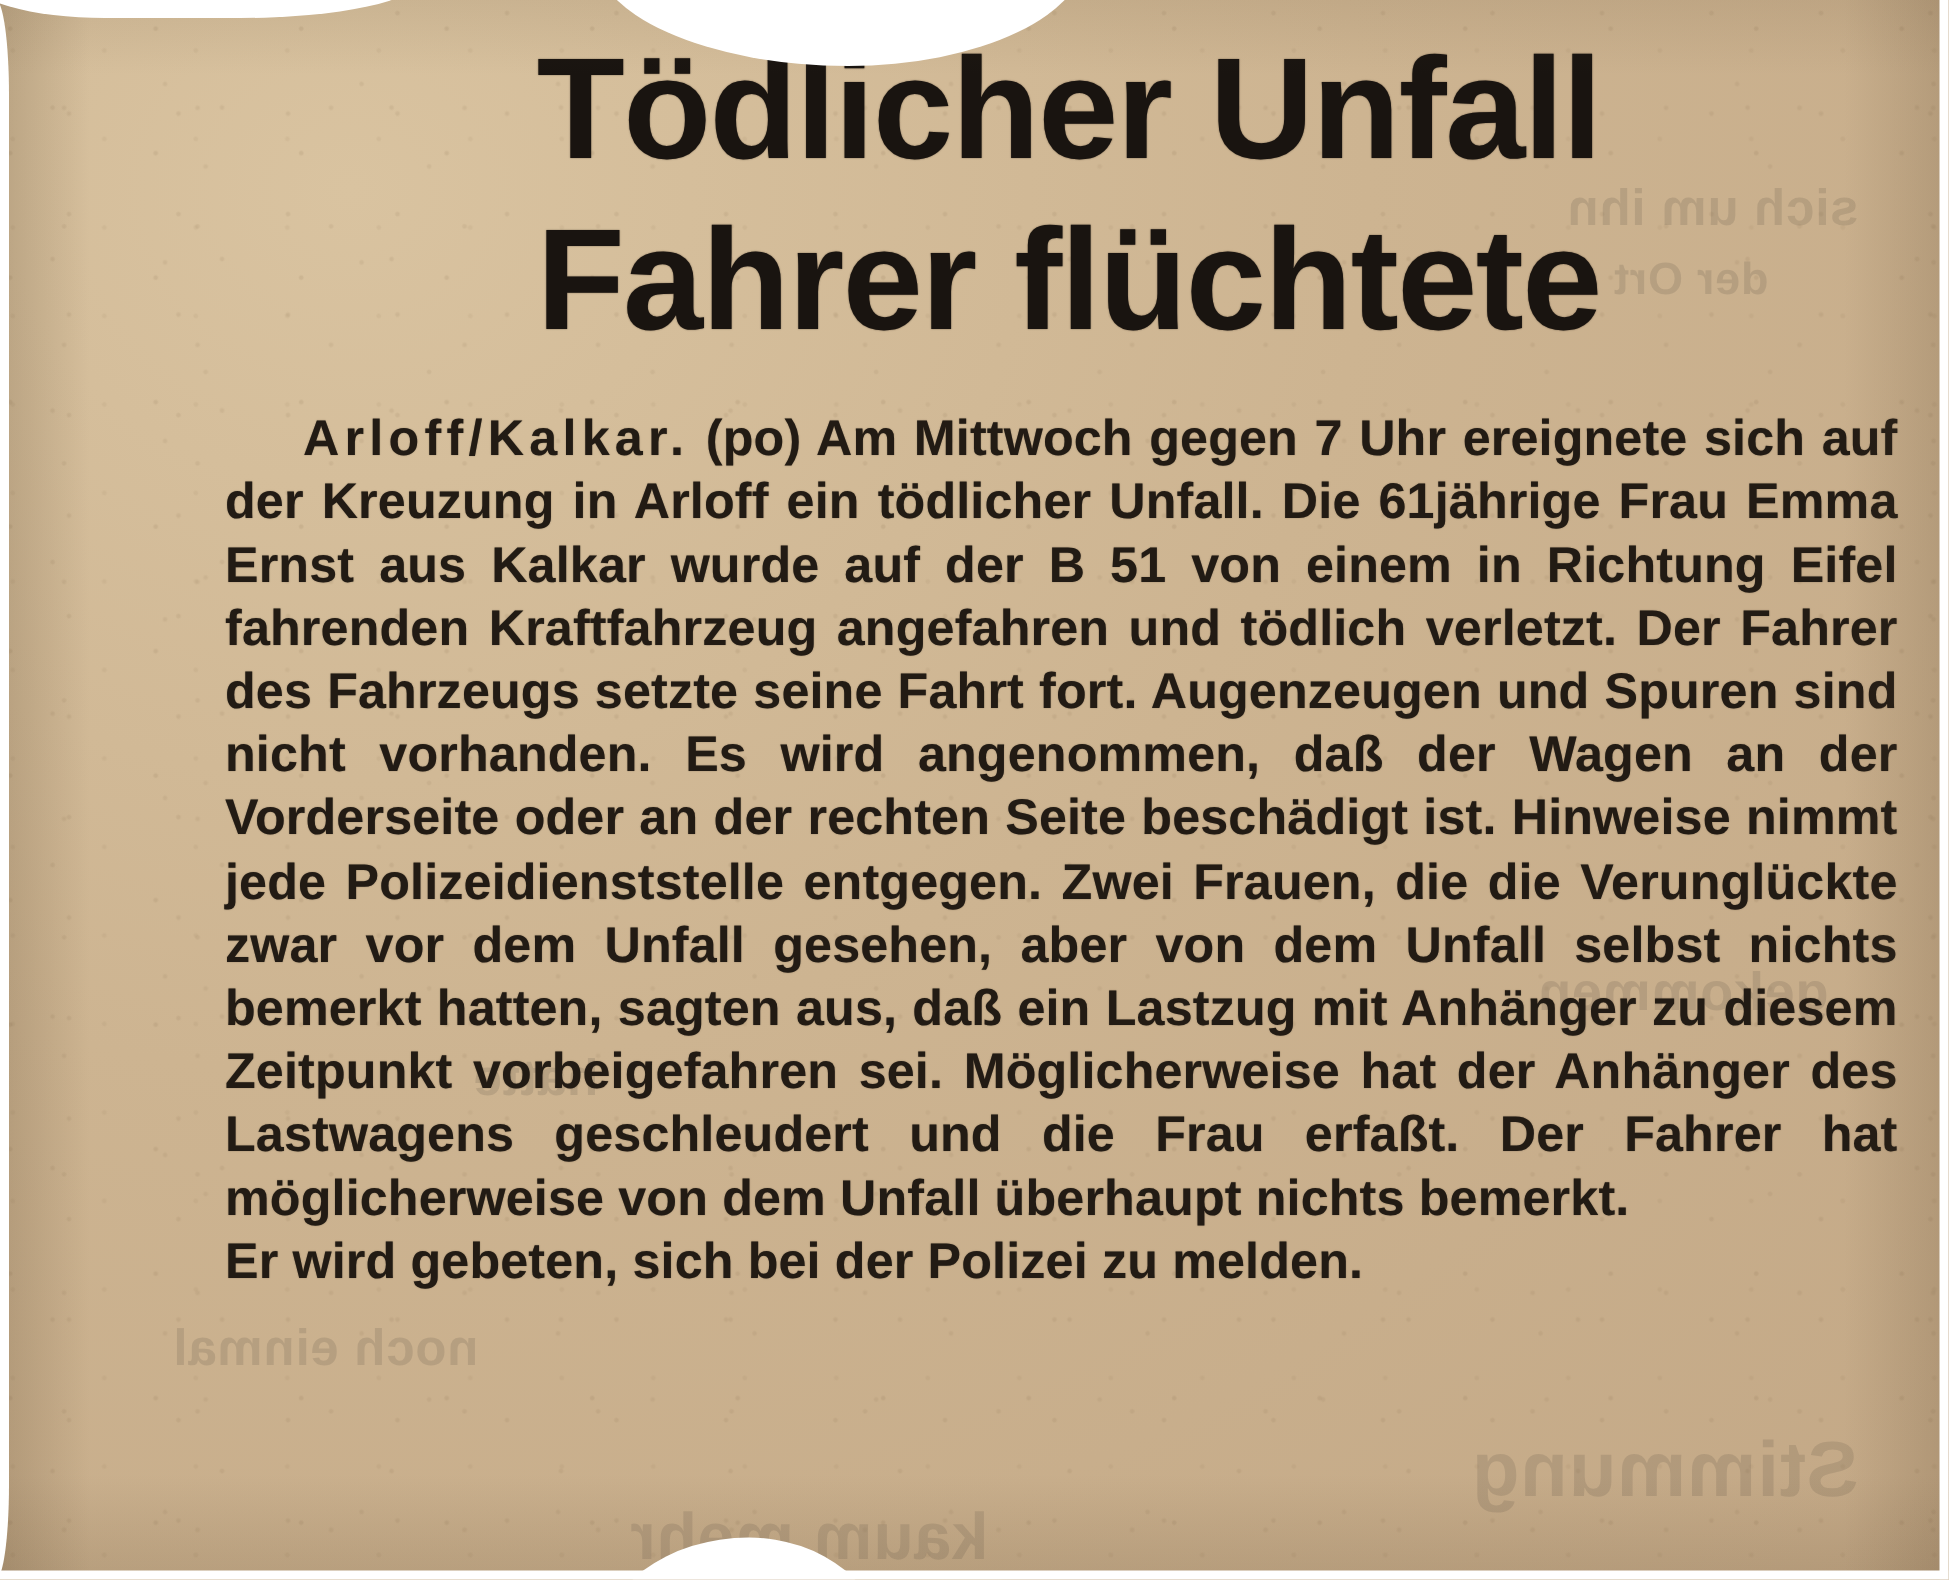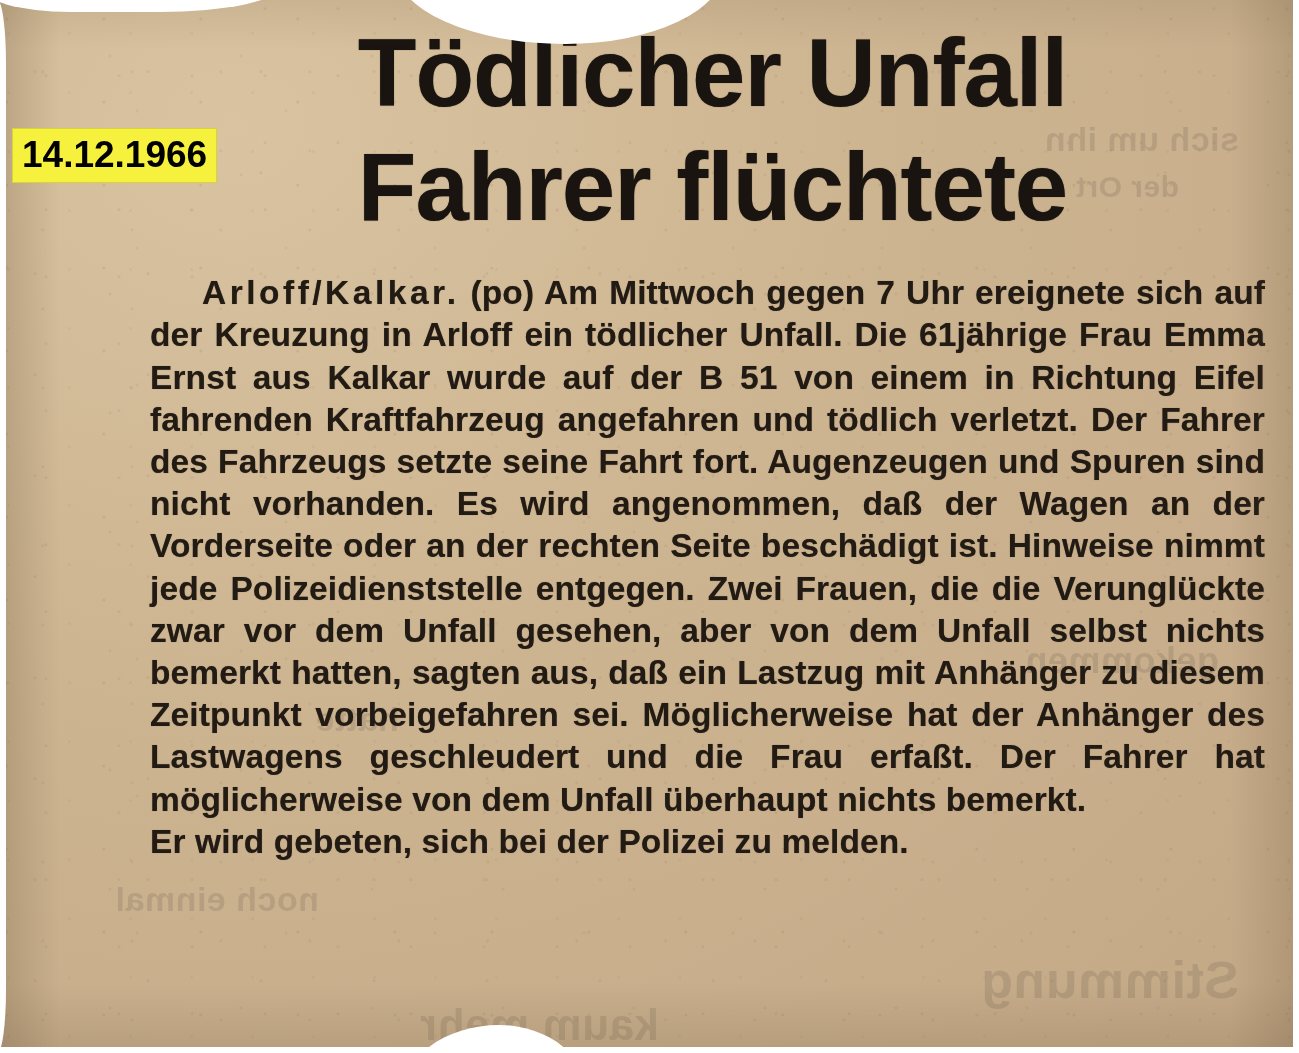--- a/index.html
+++ b/index.html
@@ -181,14 +181,13 @@
 
   <div id="vignette"></div>
 
   <div class="tear" id="tear-top-notch"></div>
   <div class="tear" id="tear-top-left"></div>
   <div class="tear" id="tear-left"></div>
   <div class="tear" id="tear-right"></div>
   <div class="tear" id="tear-bottom-notch"></div>
   <div class="tear" id="tear-bottom"></div>
 
-  <div id="date-stamp">14.12.1966</div>
 </div>
 
 </body></html>

